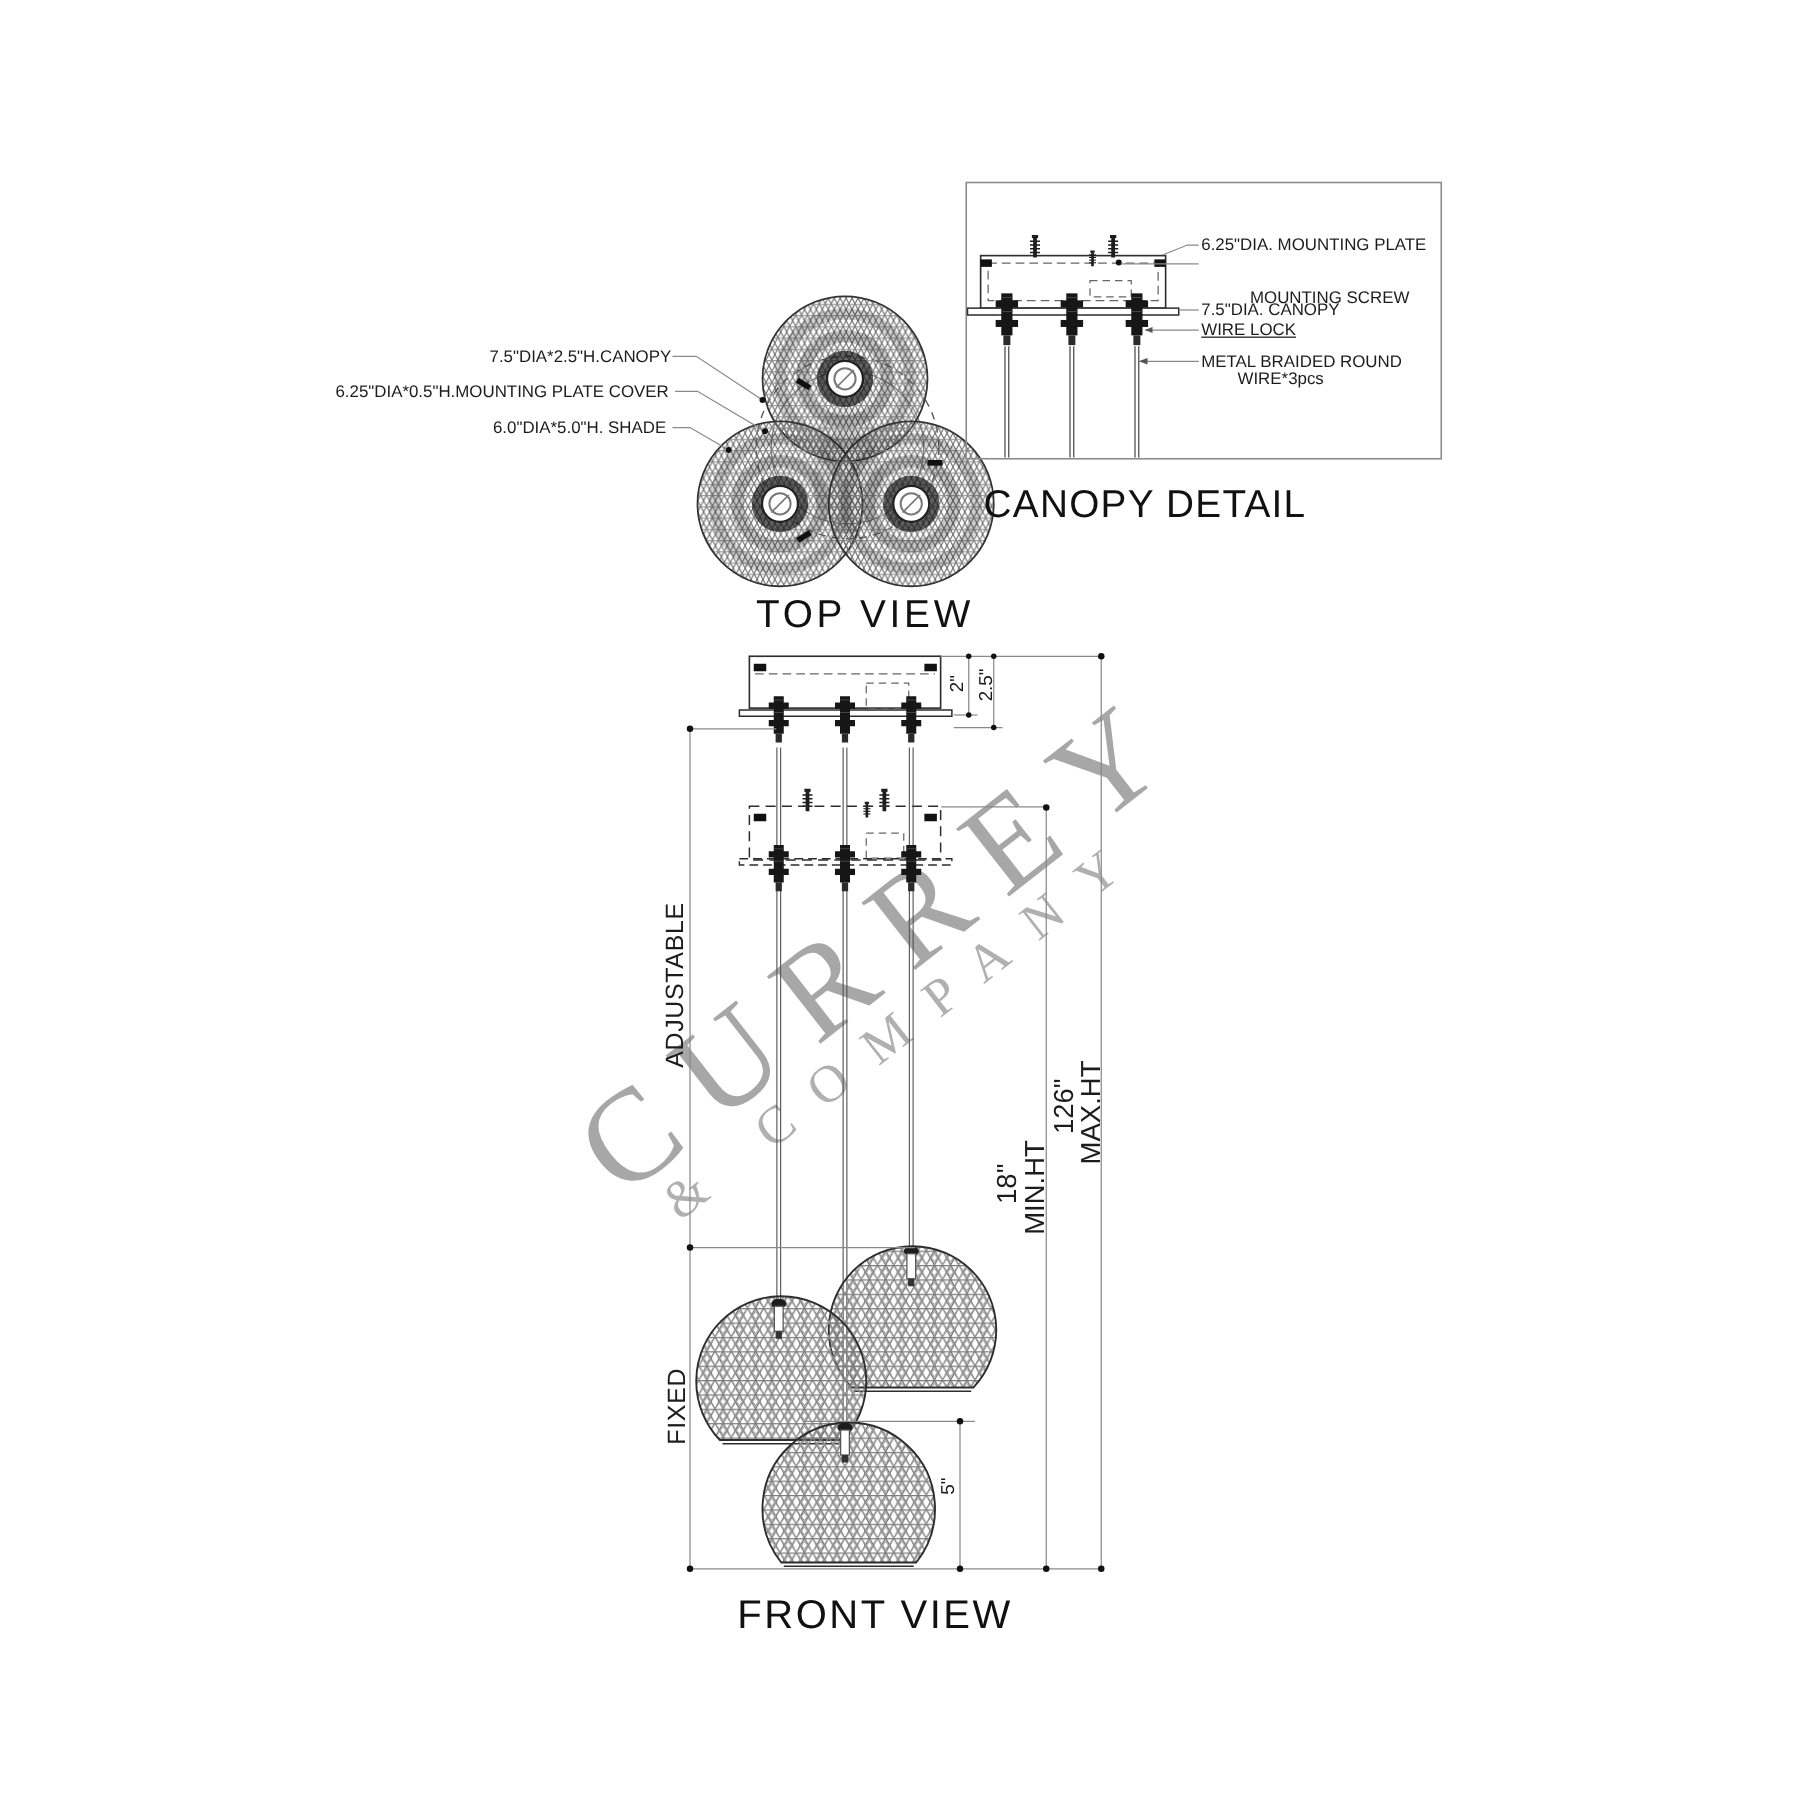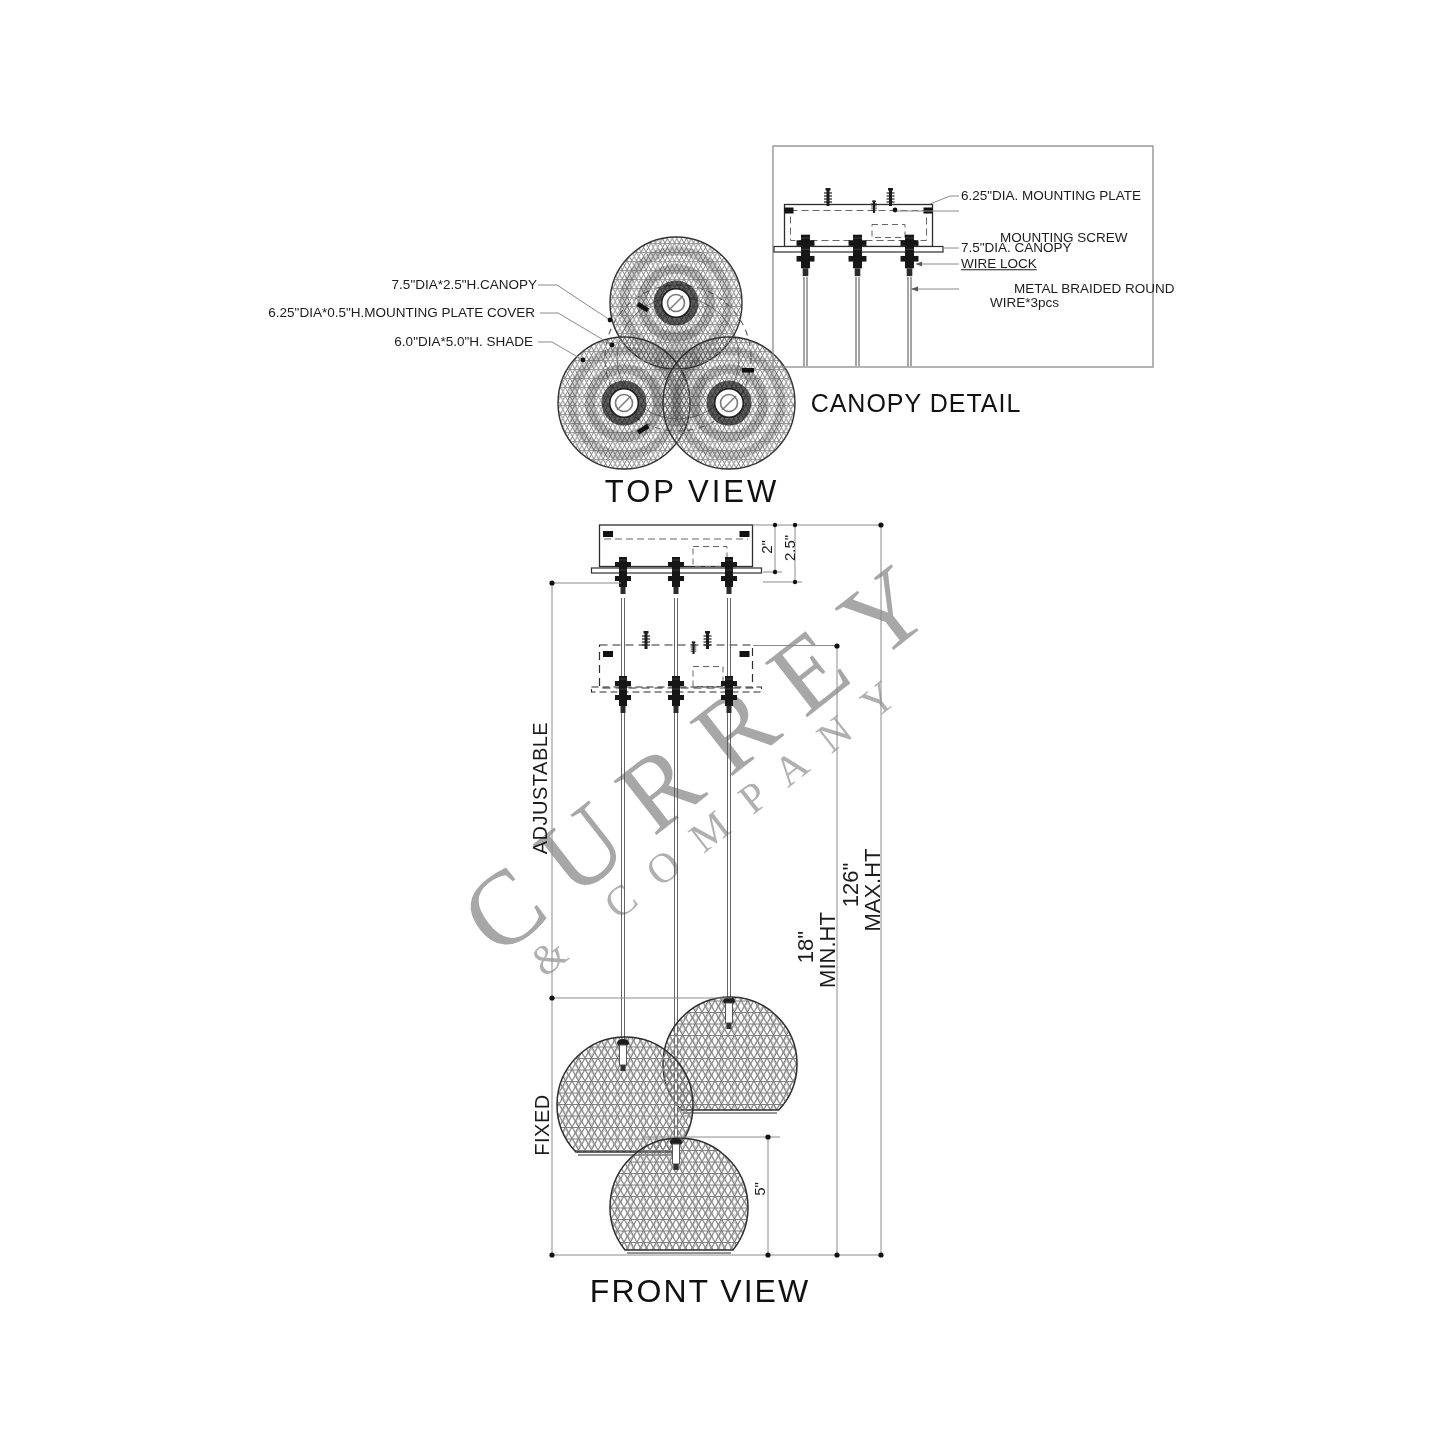--- a/index.html
+++ b/index.html
@@ -13,21 +13,21 @@
   .lbl{position:absolute;font-size:13.5px;color:#1c1c1c;white-space:nowrap;line-height:1;}
   .lbl.ra{transform:translateY(-50%);text-align:right;}
   .lbl.la{transform:translateY(-50%);}
   .vlbl{position:absolute;white-space:nowrap;color:#1c1c1c;line-height:1;
         transform:translate(-50%,-50%) rotate(-90deg);}
   .dim-s{font-size:15px;}
   .dim-m{font-size:20px;letter-spacing:.5px;}
   .dim-l{font-size:22px;}
   .title{position:absolute;transform:translate(-50%,-50%);color:#111;white-space:nowrap;line-height:1;}
   #t-top{left:692px;top:491px;font-size:31px;letter-spacing:3px;}
-  #t-det{left:916px;top:403px;font-size:25px;letter-spacing:1px;}
+  #t-det{left:916px;top:403px;font-size:31px;letter-spacing:1px;}
   #t-front{left:700px;top:1291px;font-size:32px;letter-spacing:2px;}
 </style>
 </head>
 <body>
 
 <div id="canvas">
 
   <div id="wm1" class="wm">CURREY</div>
   <div id="wm2" class="wm">&amp; COMPANY</div>
 
@@ -253,21 +253,21 @@
   </svg>
 
   <div class="lbl ra" style="right:908px;top:285px;">7.5"DIA*2.5"H.CANOPY</div>
   <div class="lbl ra" style="right:910px;top:313px;">6.25"DIA*0.5"H.MOUNTING PLATE COVER</div>
   <div class="lbl ra" style="right:912px;top:342px;">6.0"DIA*5.0"H. SHADE</div>
 
   <div class="lbl la" style="left:961px;top:196px;">6.25"DIA. MOUNTING PLATE</div>
   <div class="lbl la" style="left:1000px;top:211px;margin-top:27px;">MOUNTING SCREW</div>
   <div class="lbl la" style="left:961px;top:248px;">7.5"DIA. CANOPY</div>
   <div class="lbl la" style="left:961px;top:264px;text-decoration:underline;">WIRE LOCK</div>
-  <div class="lbl la" style="left:1014px;top:289px;">METAL BRAIDED ROUND</div>
+  <div class="lbl la" style="left:961px;top:289px;">METAL BRAIDED ROUND</div>
   <div class="lbl la" style="left:990px;top:303px;">WIRE*3pcs</div>
 
   <div class="title" id="t-top">TOP VIEW</div>
   <div class="title" id="t-det">CANOPY DETAIL</div>
   <div class="title" id="t-front">FRONT VIEW</div>
 
   <div class="vlbl dim-s" style="left:766px;top:547px;">2"</div>
   <div class="vlbl dim-s" style="left:789px;top:548px;">2.5"</div>
   <div class="vlbl dim-m" style="left:540px;top:788px;">ADJUSTABLE</div>
   <div class="vlbl dim-m" style="left:542px;top:1125px;">FIXED</div>

